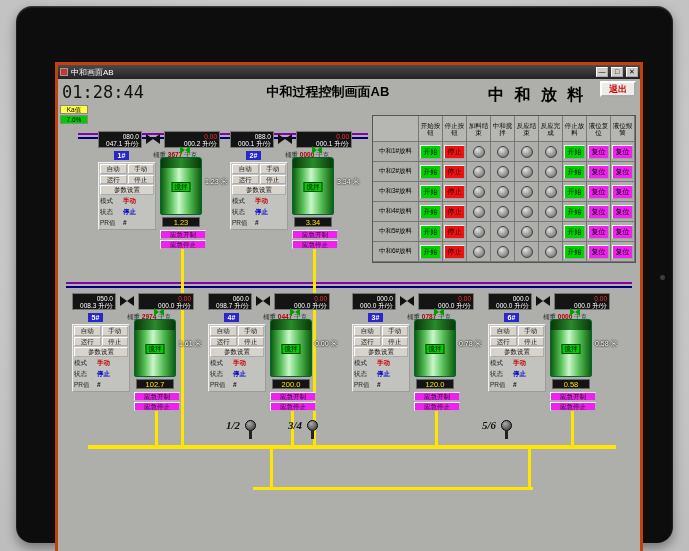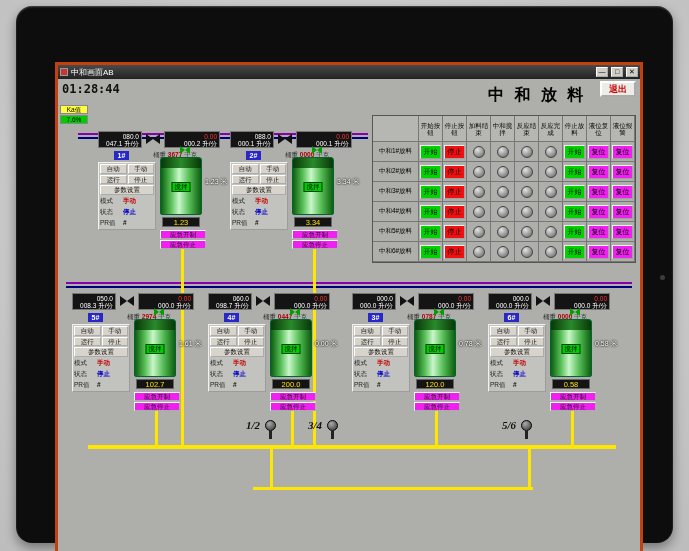--- a/index.html
+++ b/index.html
@@ -13,21 +13,21 @@
 
   .screen { position:absolute; left:39px; top:56px; width:588px; height:506px;
     background:#aeaeaa; border:3px solid #c2410c; }
   .titlebar { height:14px; background:linear-gradient(#4a4a4a,#222); display:flex; align-items:center; padding:0 2px; gap:3px; }
   .titlebar-icon { width:8px; height:8px; background:#c33; border:1px solid #999; }
   .titlebar-text { color:#fff; font-size:8px; flex:1; white-space:nowrap; }
   .winbtn { width:12px; height:10px; background:#cfcfc8; border:1px outset #fff; font-size:7px; line-height:8px; text-align:center; color:#000; }
 
   .content { position:relative; height:426px; background:#aeaeaa; overflow:hidden; }
 
-  .time { position:absolute; left:4px; top:3px; font-family:"DejaVu Sans Mono",monospace; font-weight:bold; font-size:12px; color:#111; }
+  .time { position:absolute; left:4px; top:3px; font-family:"DejaVu Sans Mono",monospace; font-weight:normal; font-size:17px; color:#111; }
   .main-title { position:absolute; left:150px; top:4px; width:240px; text-align:center; font-weight:bold; font-size:13px; color:#000; }
   .right-title { position:absolute; left:430px; top:6px; font-weight:bold; font-size:16px; letter-spacing:3px; color:#000; }
   .exit-btn { position:absolute; right:4px; top:2px; width:36px; height:16px; background:#ececе8; background:#ecece8;
     border:2px outset #fff; color:#c00; font-weight:bold; font-size:9px; text-align:center; line-height:12px; }
   .ka-label { position:absolute; left:2px; top:26px; width:28px; height:9px; background:#ffff40; border:1px solid #888; font-size:6.5px; line-height:8px; text-align:center; }
   .ka-value { position:absolute; left:2px; top:36px; width:28px; height:9px; background:#00cc00; border:1px solid #888; font-size:6.5px; line-height:8px; text-align:center; }
 
   
   .pipe { position:absolute; z-index:1; }
   .pipe.y { background:#ffe600; }
@@ -96,21 +96,21 @@
     font-size:7.5px; text-align:center; line-height:9px; border:1px solid #666; }
   .level { position:absolute; left:107px; top:46px; font-size:7px; color:#fff;
     text-shadow:0 0 2px #000,0 0 2px #000; white-space:nowrap; }
   .emg { position:absolute; left:62px; width:46px; height:9px; background:#f020f0; border:1px outset #fff;
     font-size:6.5px; line-height:7px; text-align:center; color:#111; }
   .emg.open { top:99px; } .emg.stop { top:109px; }
 
   
   .pump-wrap { position:absolute; display:flex; align-items:center; gap:5px; z-index:2; }
   .pump-wrap-0 { left:168px; top:340px; } .pump-wrap-1 { left:230px; top:340px; } .pump-wrap-2 { left:424px; top:340px; }
-  .pump-label { font-family:"Liberation Serif",serif; font-style:italic; font-weight:bold; font-size:11px; color:#111;margin-left:20px; }
+  .pump-label { font-family:"Liberation Serif",serif; font-style:italic; font-weight:bold; font-size:11px; color:#111; }
   .pump-ball { position:relative; width:11px; height:11px; border-radius:50%; border:1px solid #000;
     background:radial-gradient(circle at 35% 30%, #aaa, #333); }
   .pump-ball::after { content:""; position:absolute; left:3px; top:10px; width:3px; height:8px; background:#222; }
 
   
   .nav { position:absolute; left:118px; top:384px; display:flex; gap:2px; z-index:4; align-items:center; }
   .nav-btn { width:42px; height:16px; background:#00c800; border:1px outset #d8ffd8;
     font-size:6.5px; line-height:13px; text-align:center; color:#111; }
   .right-screen { width:32px; height:16px; background:#f4f4f0; border:1px outset #fff; color:#c00;
     font-weight:bold; font-size:8px; line-height:13px; text-align:center; margin-left:4px; }
@@ -142,20 +142,21 @@
         <div class="pipe y" style="left:255px;top:170px;width:3px;height:196px;"></div>
         <div class="pipe y" style="left:97px;top:332px;width:3px;height:34px;"></div>
         <div class="pipe y" style="left:233px;top:332px;width:3px;height:34px;"></div>
         <div class="pipe y" style="left:377px;top:332px;width:3px;height:34px;"></div>
         <div class="pipe y" style="left:513px;top:332px;width:3px;height:34px;"></div>
         <div class="pipe y" style="left:212px;top:370px;width:3px;height:40px;"></div>
         <div class="pipe y" style="left:470px;top:370px;width:3px;height:40px;"></div>
         <div class="pipe y" style="left:195px;top:408px;width:280px;height:3px;"></div>
 
         <div class="time">01:28:44</div>
+        <div class="main-title">中和过程控制画面AB</div>
         <div class="right-title">中 和 放 料</div>
         <div class="exit-btn">退出</div>
         <div class="ka-label">Ka值</div>
         <div class="ka-value">7.6%</div>
 
         <div class="table">
           <div class="trow thead-row" id="table-header">
             <div class="tc lab thead"></div>
 
   <div class="tc c thead">开始按钮</div>

